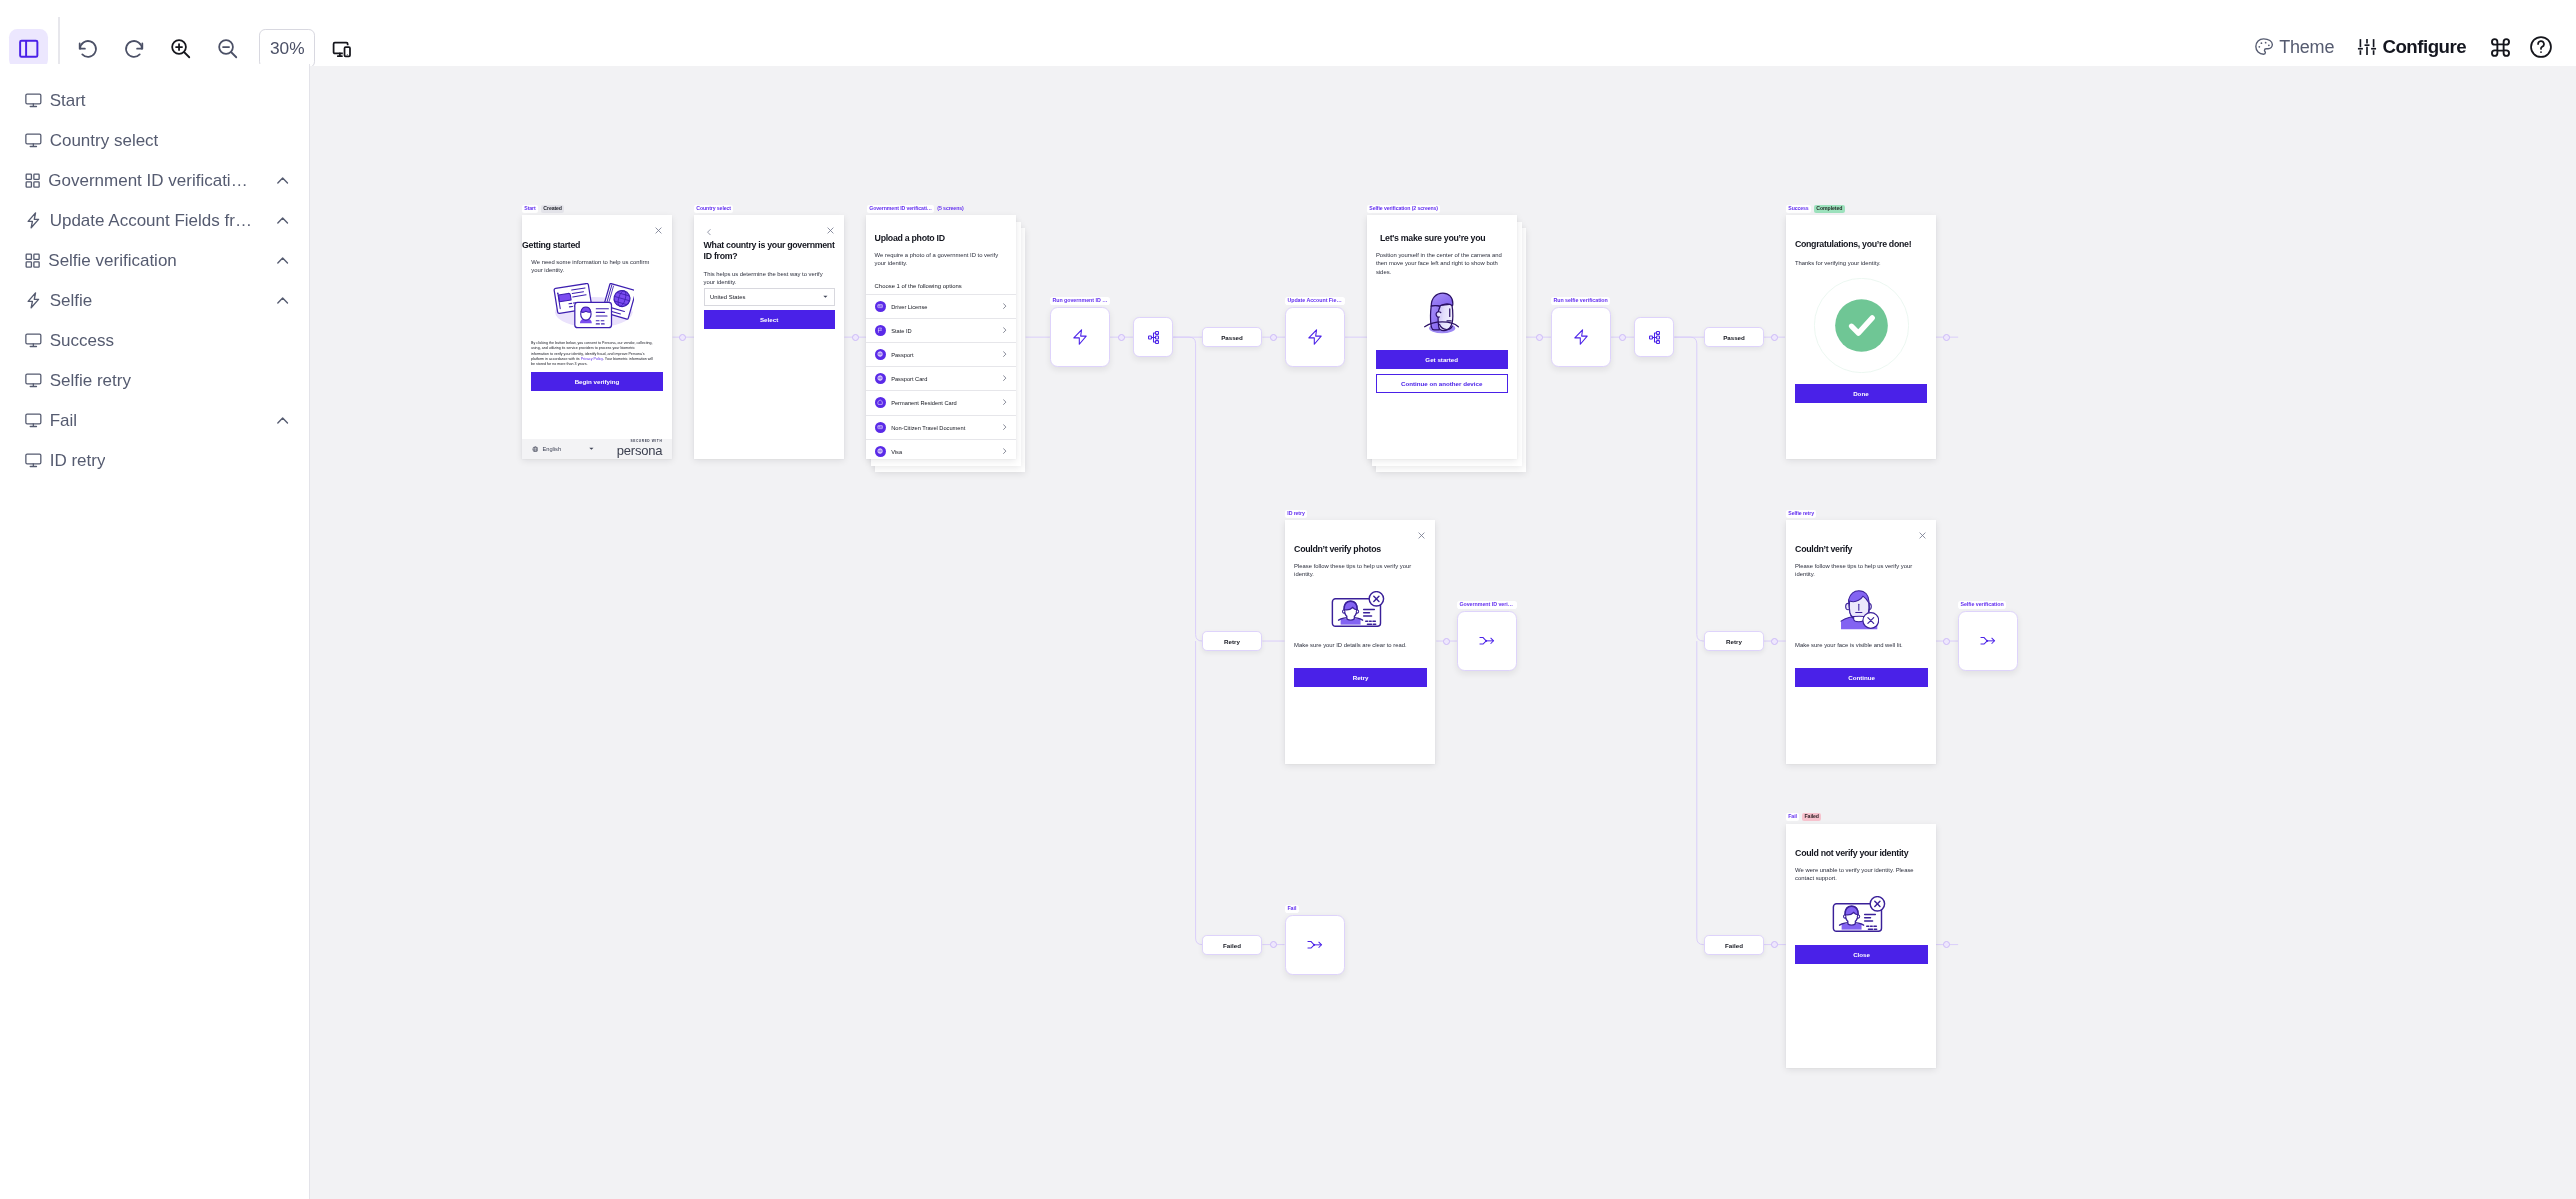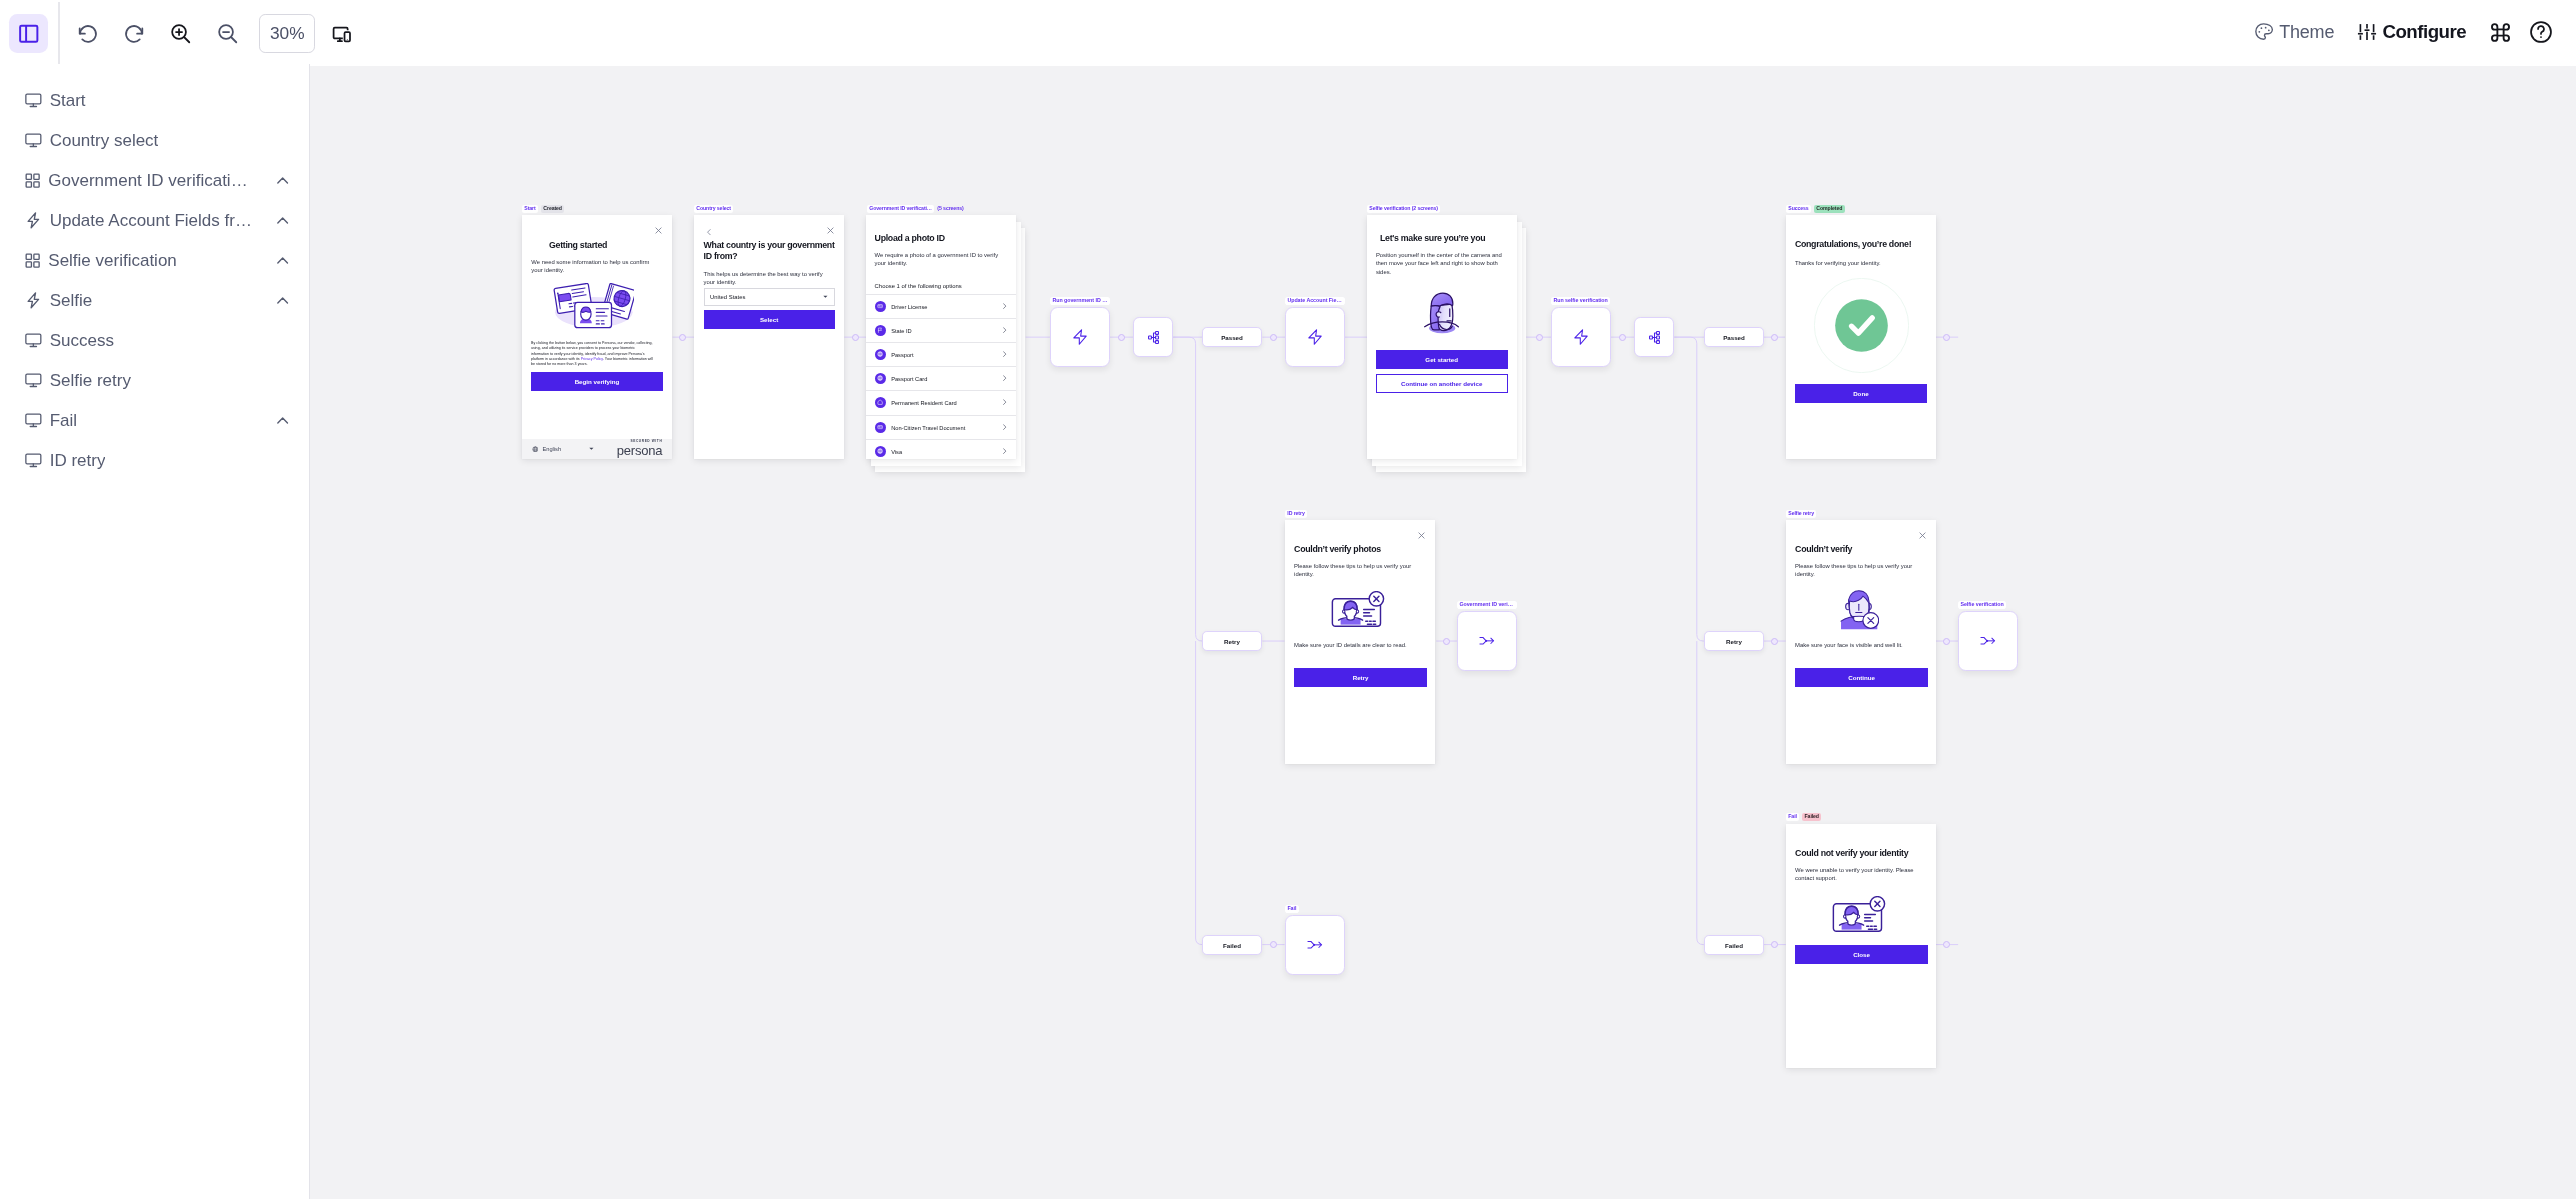--- a/index.html
+++ b/index.html
@@ -1,19 +1,19 @@
 <!DOCTYPE html>
 <html style="font-size:11px"><head>
 <meta charset="utf-8">
 <style>
 *{box-sizing:border-box;margin:0;padding:0}
 html,body{width:2576px;height:1199px;overflow:hidden;background:#fff;
   font-family:"Liberation Sans",sans-serif;-webkit-font-smoothing:antialiased}
 body{position:relative}
-.toolbar{position:absolute;left:0;top:0;width:2576px;height:68px;background:#fff;
+.toolbar{position:absolute;left:0;top:15px;width:2576px;height:68px;background:#fff;
   border-bottom:1.4px solid #e7e7ec;display:flex;align-items:center}
 .tb-left{display:flex;align-items:center;height:100%}
 .tb-toggle{width:39px;height:39px;margin-left:9px;border-radius:8.3px;background:#ece7fe;
   display:flex;align-items:center;justify-content:center}
 .tb-sep{width:1.4px;height:63px;background:#e7e7ec;margin-left:10.4px}
 .tb-btn{width:39px;height:39px;display:flex;align-items:center;justify-content:center;border-radius:7px}
 .zoom-box{width:56px;height:39px;border:1.2px solid #d8d8e0;border-radius:6.2px;display:flex;
   align-items:center;justify-content:center;font-size:17.3px;color:#4b5066;font-weight:400;letter-spacing:0.1px}
 .tb-right{position:absolute;left:2253px;top:0;display:flex;align-items:center;height:64px}
 .tb-item{display:flex;align-items:center;gap:4.2px;padding:0 0;height:39px;border-radius:7px}
@@ -415,21 +415,21 @@
         <div class="badges" style="left:522px;top:205px">
           <span class="bdg step">Start</span>
           <span class="bdg status">Created</span>
         </div>
         <div style="position:absolute;left:0;top:0">
           <div class="scr" style="left:522px;top:215px;z-index:6">
             <div style="position:absolute;right:9.3px;top:9.7px"><svg width="9" height="9" viewBox="0 0 24 24" fill="none" stroke="#6e7389" stroke-width="2.1" stroke-linecap="round">
                 <line x1="5" y1="5" x2="19" y2="19"></line>
                 <line x1="19" y1="5" x2="5" y2="19"></line>
               </svg></div>
-            <div class="sh" style="left:27px;top:25px;width:132px">Getting started</div>
+            <div class="sh" style="left:0;top:25px;width:132px">Getting started</div>
             <div class="sp" style="left:9.3px;top:43px;width:125px">We need some information to help us confirm your identity.</div>
             <div style="position:absolute;left:31px;top:68px"><svg width="81" height="50" viewBox="0 0 234 144">
                 <ellipse cx="118" cy="84" rx="112" ry="44" fill="#eae2fc"></ellipse>
                 <g transform="rotate(16 192 52)">
                   <rect x="152" y="10" width="78" height="86" rx="3" fill="#fff" stroke="#3d1fb0" stroke-width="3.6"></rect>
                   <path d="M158 12 V94" fill="none" stroke="#3d1fb0" stroke-width="2.6"></path>
                   <path d="M163.5 14 V92" fill="none" stroke="#3d1fb0" stroke-width="2.2"></path>
                   <circle cx="197" cy="43" r="23" fill="#7b4cf0" stroke="#3d1fb0" stroke-width="3.4"></circle>
                   <g fill="none" stroke="#3d1fb0" stroke-width="2.2">
                     <ellipse cx="197" cy="43" rx="9.5" ry="23"></ellipse>

